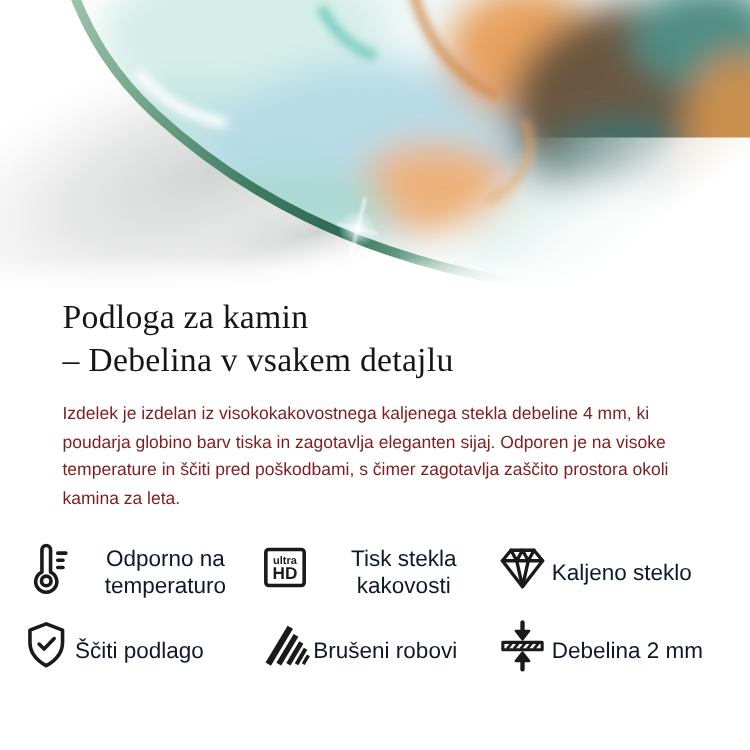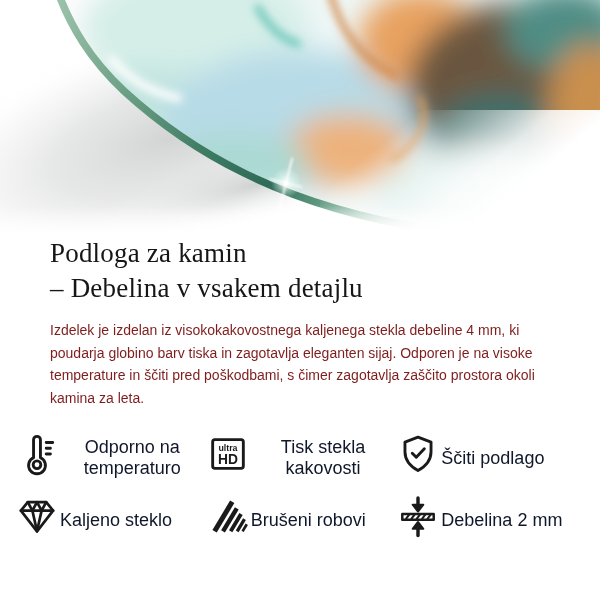--- a/index.html
+++ b/index.html
@@ -157,38 +157,38 @@
         <rect x="4" y="4.5" width="16" height="15" rx="1.2"></rect>
         <text x="12" y="10.4" text-anchor="middle" font-size="4.6" font-weight="600" font-family="Liberation Sans, sans-serif" fill="#1a1a1a" stroke="none">ultra</text>
         <text x="12" y="17" text-anchor="middle" font-size="7.2" font-weight="700" font-family="Liberation Sans, sans-serif" fill="#1a1a1a" stroke="none">HD</text>
       </svg>
     </span>
     <span class="flabel">Tisk stekla kakovosti</span>
   </div>
 
   <div class="feature">
     <span class="icon">
-      <svg viewBox="0 0 24 24" fill="none" stroke="#1a1a1a" stroke-width="1.5" stroke-linecap="round" stroke-linejoin="round">
-        <path d="M12 3.2 L18.8 5.8 V10.8 C18.8 15.2 16 18.4 12 20.6 C8 18.4 5.2 15.2 5.2 10.8 V5.8 Z"></path>
-        <path d="M9 11.6 l2.1 2.1 l4.2 -4.4"></path>
-      </svg>
-    </span>
-    <span class="flabel">Ščiti podlago</span>
-  </div>
-
-  <div class="feature">
-    <span class="icon">
       <svg viewBox="0 0 24 24" fill="none" stroke="#1a1a1a" stroke-width="1.4" stroke-linecap="round" stroke-linejoin="round">
         <path d="M7.2 4.8 h9.6 l3.6 4.4 L12 20 L3.6 9.2 Z"></path>
         <path d="M3.6 9.2 h16.8"></path>
         <path d="M7.2 4.8 L9.6 9.2 L12 4.8 L14.4 9.2 L16.8 4.8"></path>
         <path d="M9.6 9.2 L12 20 L14.4 9.2"></path>
       </svg>
     </span>
     <span class="flabel">Kaljeno steklo</span>
+  </div>
+
+  <div class="feature">
+    <span class="icon">
+      <svg viewBox="0 0 24 24" fill="none" stroke="#1a1a1a" stroke-width="1.5" stroke-linecap="round" stroke-linejoin="round">
+        <path d="M12 3.2 L18.8 5.8 V10.8 C18.8 15.2 16 18.4 12 20.6 C8 18.4 5.2 15.2 5.2 10.8 V5.8 Z"></path>
+        <path d="M9 11.6 l2.1 2.1 l4.2 -4.4"></path>
+      </svg>
+    </span>
+    <span class="flabel">Ščiti podlago</span>
   </div>
 
   <div class="feature">
     <span class="icon">
       <svg viewBox="0 0 24 24" fill="none" stroke="#1a1a1a" stroke-linecap="butt">
         <path d="M5 20 L14.2 4.6" stroke-width="2.6"></path>
         <path d="M9.4 20 L16.6 8" stroke-width="2.3"></path>
         <path d="M13.4 20 L18.8 11" stroke-width="2"></path>
         <path d="M16.8 20 L20.6 13.6" stroke-width="1.7"></path>
         <path d="M19.6 20 L21.8 16.3" stroke-width="1.4"></path>

